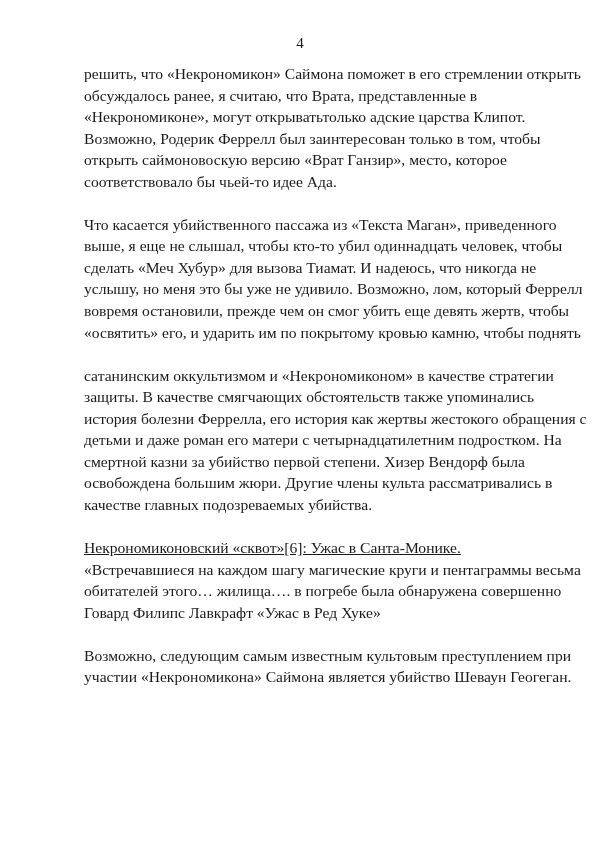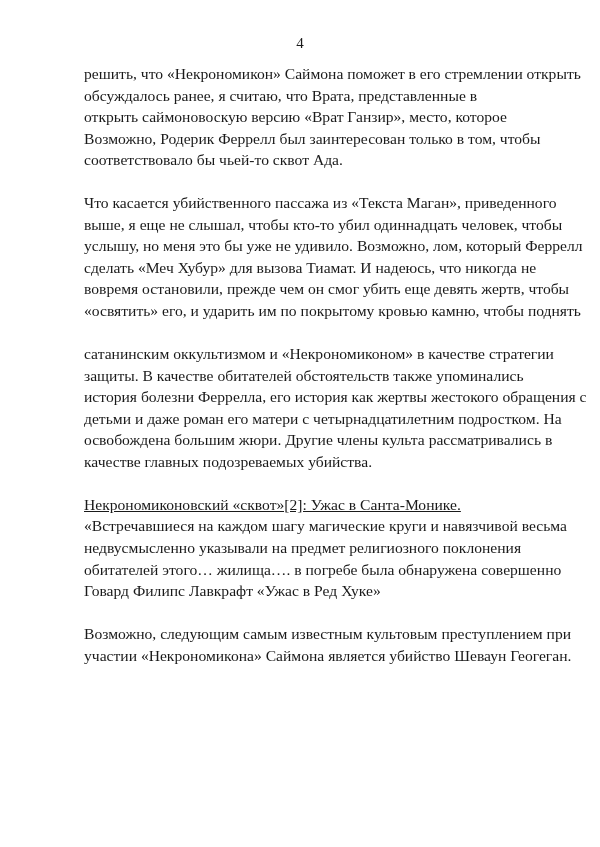--- a/index.html
+++ b/index.html
@@ -24,47 +24,48 @@
 <body>
 
 <div class="page">
   <div class="page-number">4</div>
 
   <div class="content">
 
     <p class="para">
       <span class="line">решить, что «Некрономикон» Саймона поможет в его стремлении открыть</span>
       <span class="line">обсуждалось ранее, я считаю, что Врата, представленные в</span>
+      <span class="line">«Некрономиконе», могут открыватьтолько адские царства Клипот.</span>
+      <span class="line">Возможно, Родерик Феррелл был заинтересован только в том, чтобы</span>
       <span class="line">открыть саймоновоскую версию «Врат Ганзир», место, которое</span>
-      <span class="line">Возможно, Родерик Феррелл был заинтересован только в том, чтобы</span>
-      <span class="line">соответствовало бы чьей-то сквот Ада.</span>
+      <span class="line">соответствовало бы чьей-то идее Ада.</span>
     </p>
 
     <p class="para">
       <span class="line">Что касается убийственного пассажа из «Текста Маган», приведенного</span>
       <span class="line">выше, я еще не слышал, чтобы кто-то убил одиннадцать человек, чтобы</span>
+      <span class="line">сделать «Меч Хубур» для вызова Тиамат. И надеюсь, что никогда не</span>
       <span class="line">услышу, но меня это бы уже не удивило. Возможно, лом, который Феррелл</span>
-      <span class="line">сделать «Меч Хубур» для вызова Тиамат. И надеюсь, что никогда не</span>
       <span class="line">вовремя остановили, прежде чем он смог убить еще девять жертв, чтобы</span>
       <span class="line">«освятить» его, и ударить им по покрытому кровью камню, чтобы поднять</span>
     </p>
 
     <p class="para">
       <span class="line">сатанинским оккультизмом и «Некрономиконом» в качестве стратегии</span>
-      <span class="line">защиты. В качестве обитателей обстоятельств также упоминались</span>
+      <span class="line">защиты. В качестве смягчающих обстоятельств также упоминались</span>
       <span class="line">история болезни Феррелла, его история как жертвы жестокого обращения с</span>
       <span class="line">детьми и даже роман его матери с четырнадцатилетним подростком. На</span>
+      <span class="line">смертной казни за убийство первой степени. Хизер Вендорф была</span>
       <span class="line">освобождена большим жюри. Другие члены культа рассматривались в</span>
       <span class="line">качестве главных подозреваемых убийства.</span>
     </p>
 
     <p class="para">
-      <span class="line underline">Некрономиконовский «сквот»[2]: Ужас в Санта-Монике.</span>
-      <span class="line">«Встречавшиеся на каждом шагу магические круги и навязчивой весьма</span>
-      <span class="line">недвусмысленно указывали на предмет религиозного поклонения</span>
+      <span class="line underline">Некрономиконовский «сквот»[6]: Ужас в Санта-Монике.</span>
+      <span class="line">«Встречавшиеся на каждом шагу магические круги и пентаграммы весьма</span>
       <span class="line">обитателей этого… жилища…. в погребе была обнаружена совершенно</span>
       <span class="line">Говард Филипс Лавкрафт «Ужас в Ред Хуке»</span>
     </p>
 
     <p class="para">
       <span class="line">Возможно, следующим самым известным культовым преступлением при</span>
       <span class="line">участии «Некрономикона» Саймона является убийство Шеваун Геогеган.</span>
 
     </p>
 

